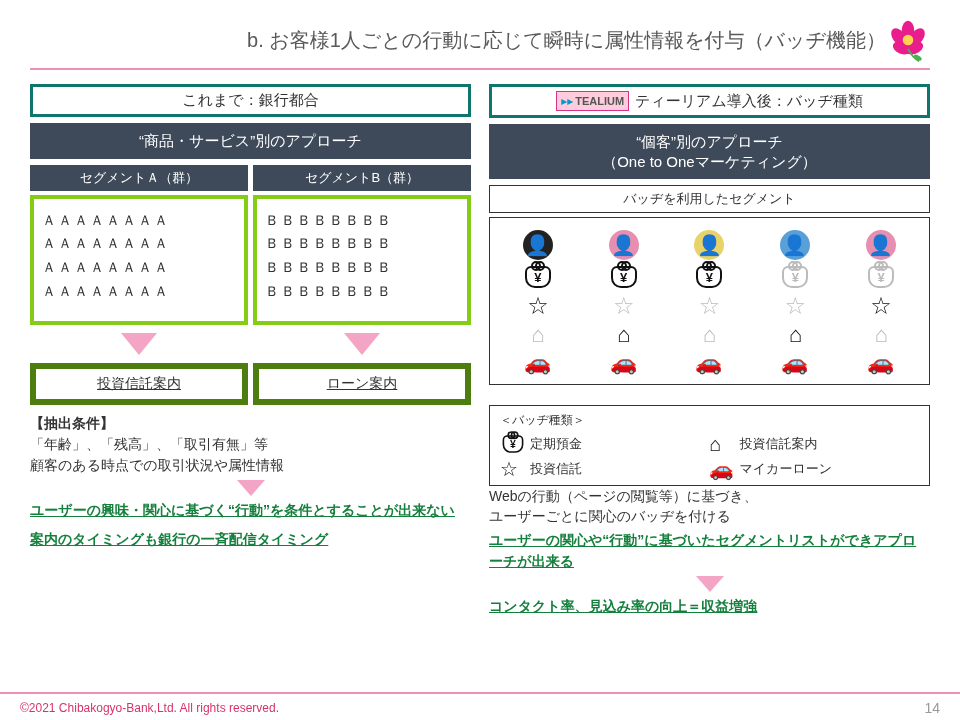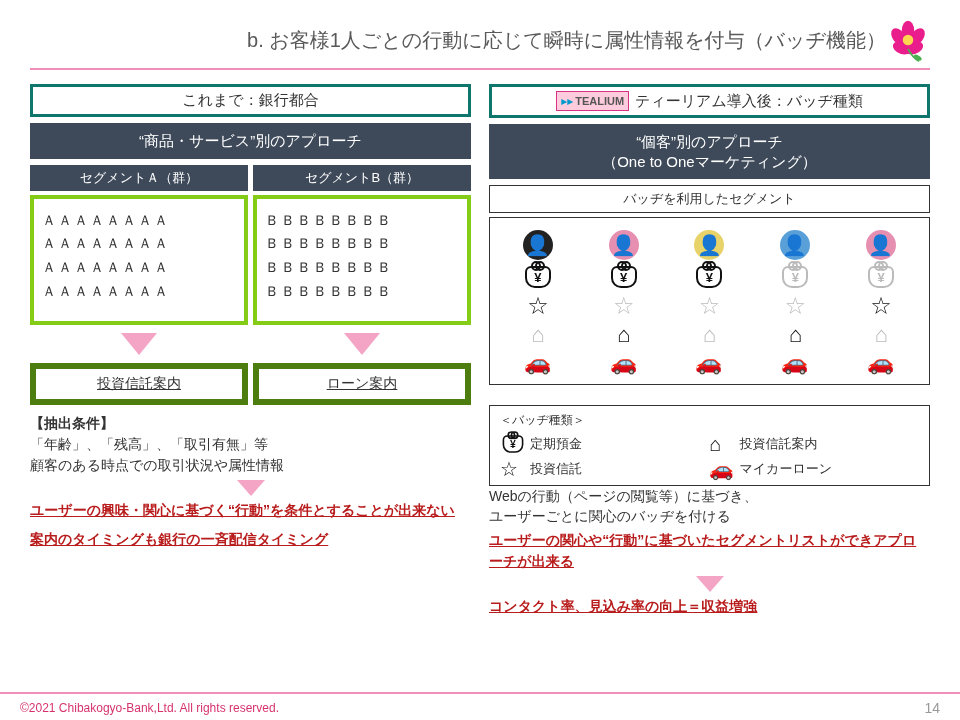--- a/index.html
+++ b/index.html
@@ -39,21 +39,21 @@
   .off { color:#bbb; border-color:#bbb; }
   .star { font-size: 24px; }
   .house { font-size: 22px; }
   .car { font-size: 22px; }
   .legend { border: 1px solid #333; padding: 6px 10px; font-size: 13px; margin-top: 20px; }
   .legend-title { font-size: 12px; margin-bottom: 4px; }
   .legend-grid { display: grid; grid-template-columns: 30px 1fr 30px 1fr; row-gap: 4px; align-items: center; }
   .legend-grid .ico { font-size: 20px; }
   .notes { font-size: 14px; line-height: 1.5; margin-top: 8px; }
   .notes .cond-title { font-weight: bold; }
-  .red-ul { color: #b91c1c; text-decoration: underline; font-weight: bold; font-size: 14px; line-height: 1.5; }
+  .red-ul { color: #15803d; text-decoration: underline; font-weight: bold; font-size: 14px; line-height: 1.5; }
   .web-note { font-size: 14px; line-height: 1.4; margin-top: 1px; }
   .footer { position: absolute; left: 0; right: 0; bottom: 0; border-top: 2px solid #f08fb9; padding: 6px 20px 4px 20px; display: flex; justify-content: space-between; align-items: center; }
   .copy { color: #d6336c; font-size: 12px; }
   .pagenum { color: #999; font-size: 14px; margin-left: 27px; }
 </style>
 </head>
 <body>
 
 <div class="slide">
   <div class="title-row">

